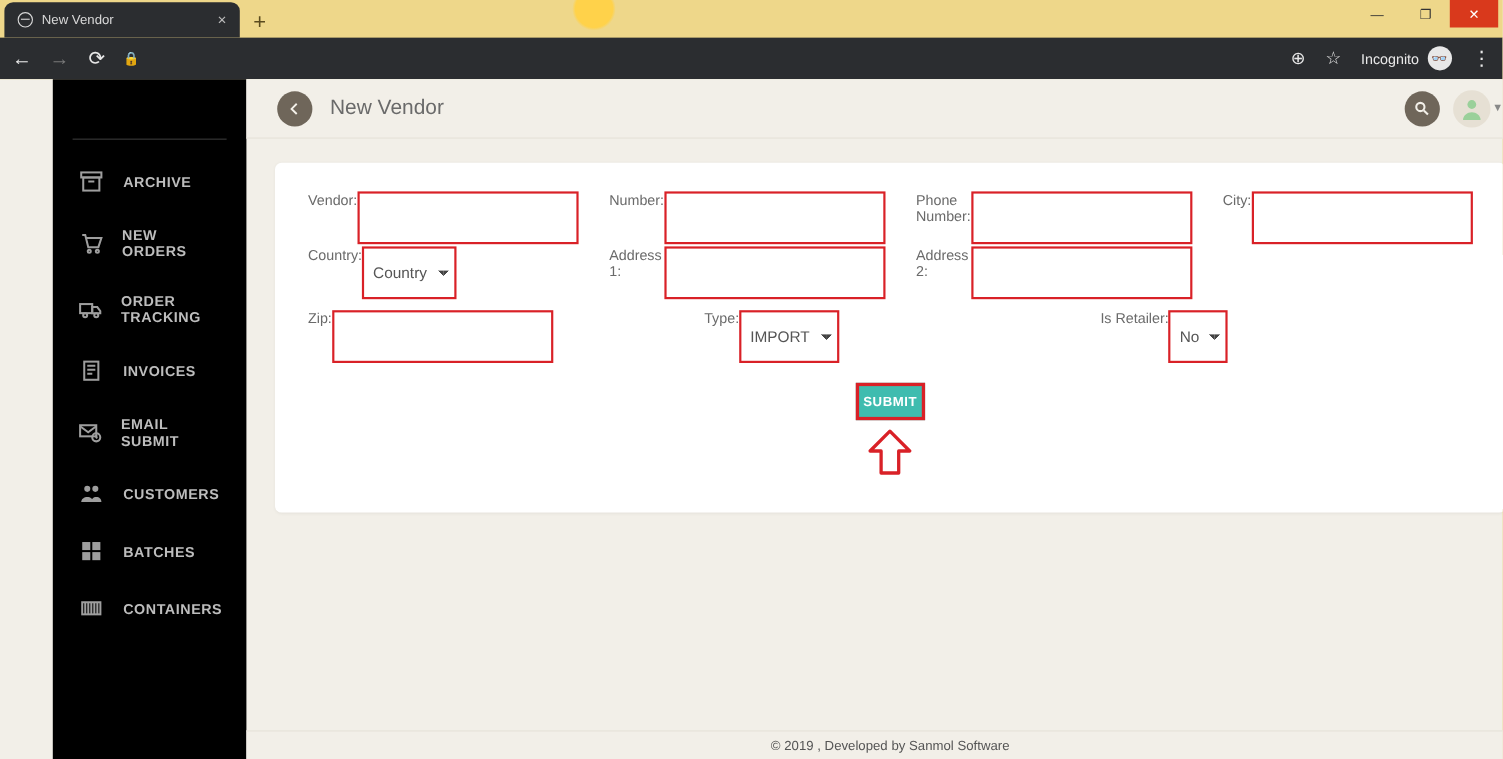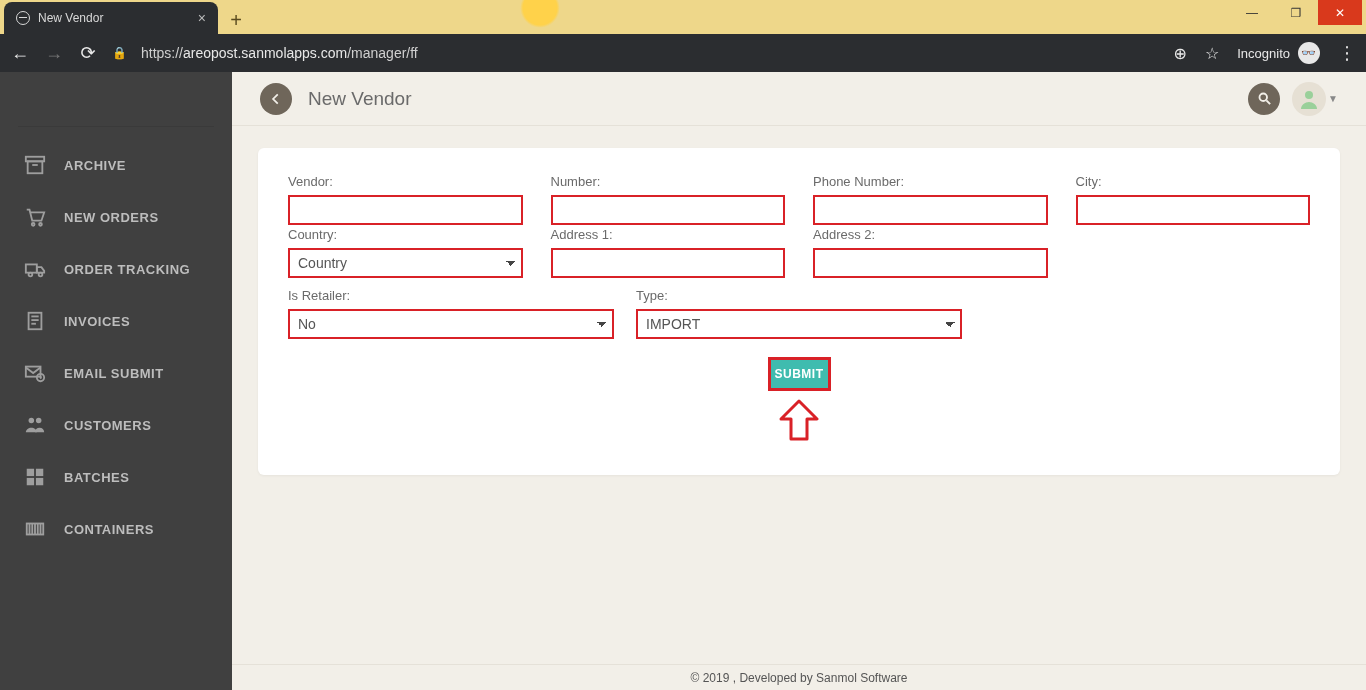--- a/index.html
+++ b/index.html
@@ -25,44 +25,44 @@
   .url { flex:1; color:#cfcfcf; font-size:14px; }
   .url .host { color:#e8e8e8; }
   .urlright { margin-left:auto; display:flex; align-items:center; gap:18px; color:#e8e8e8; font-size:13px; }
   .urlright .ico { font-size:16px; cursor:pointer; }
   .incog { display:flex; align-items:center; gap:8px; }
   .incog-ico { width:22px; height:22px; border-radius:50%; background:#e8e8e8; display:flex; align-items:center; justify-content:center; color:#2b2d30; font-size:12px; }
   .kebab { font-size:18px; cursor:pointer; }
 
   
   .app { display:flex; height:618px; background:#f2efe8; }
-  .sidebar { width:232px; background:#404040; color:#bdbdbd; padding:14px 0 0; }
+  .sidebar { width:232px; background:#000000; color:#bdbdbd; padding:14px 0 0;margin-left:48px; }
   .sidebar hr { border:none; border-top:1px solid #3a3a3a; margin:40px 18px 12px; }
   .menu { display:flex; flex-direction:column; }
   .mi { display:flex; align-items:center; gap:16px; padding:15px 22px; font-size:13px; font-weight:700; letter-spacing:0.5px; cursor:pointer; color:#bdbdbd; }
   .mi .ic { width:26px; height:22px; color:#9e9e9e; display:flex; align-items:center; justify-content:center; }
   .mi .ic svg { width:24px; height:22px; }
 
   .main { flex:1; display:flex; flex-direction:column; }
   .topbar { height:54px; background:#f2efe8; display:flex; align-items:center; padding:0 28px; gap:16px; border-bottom:1px solid #e5e1d8; }
   .backcircle { width:32px; height:32px; border-radius:50%; background:#6f665a; display:flex; align-items:center; justify-content:center; color:#f2efe8; cursor:pointer; }
   .pagetitle { font-size:19px; color:#6a6a6a; font-weight:400; }
   .topright { margin-left:auto; display:flex; align-items:center; gap:12px; }
   .searchcircle { width:32px; height:32px; border-radius:50%; background:#6f665a; display:flex; align-items:center; justify-content:center; color:#f2efe8; cursor:pointer; }
   .avatar { width:34px; height:34px; border-radius:50%; background:#e6e0d4; display:flex; align-items:center; justify-content:center; cursor:pointer; position:relative; }
   .avatar svg { width:24px; height:24px; }
   .avatar-caret { font-size:10px; color:#888; margin-left:2px; }
 
   .content { padding:22px 26px 8px; flex:1; overflow:auto; }
   .card { background:#fff; border-radius:6px; padding:26px 30px 34px; box-shadow:0 1px 3px rgba(0,0,0,0.05); }
   .row4 { display:grid; grid-template-columns:repeat(4,1fr); column-gap:28px; row-gap:2px; margin-bottom:10px; }
   .row3 { display:grid; grid-template-columns:repeat(3,1fr); column-gap:22px; }
-  .fg { display:flex; flex-direction:column; }
+  .fg { display:flex; flex-direction:row; }
   .fg label { font-size:13px; color:#6a6a6a; margin-bottom:6px; }
-  .fg input, .fg select { height:30px; border:2px solid #d92127; background:#fff; font-size:14px; color:#555; padding:0 8px; outline:none; font-family:inherit; }
+  .fg input, .fg select { height:48px; border:2px solid #d92127; background:#fff; font-size:14px; color:#555; padding:0 8px; outline:none; font-family:inherit; }
   .fg select { appearance:none; -webkit-appearance:none; background-image:linear-gradient(45deg,transparent 50%,#444 50%),linear-gradient(-45deg,transparent 50%,#444 50%); background-position:right 10px center,right 5px center; background-size:5px 5px; background-repeat:no-repeat; padding-right:24px; }
 
   .submit-wrap { display:flex; flex-direction:column; align-items:center; margin-top:18px; }
   .submit { background:#3fbcaf; color:#fff; font-weight:700; font-size:12px; letter-spacing:0.5px; border:3px solid #d92127; padding:7px 4px; cursor:pointer; }
   .arrow-up { margin-top:8px; }
   .arrow-up svg { display:block; }
 
   .footer { height:26px; background:#f2efe8; border-top:1px solid #e5e1d8; display:flex; align-items:center; justify-content:center; font-size:12px; color:#555; }
 </style>
 </head>
@@ -81,23 +81,20 @@
     <div>❐</div>
     <div class="wclose">✕</div>
   </div>
 </div>
 
 <div class="urlbar">
   <span class="navbtn">←</span>
   <span class="navbtn dim">→</span>
   <span class="navbtn">⟳</span>
   <span class="secure">🔒</span>
-  <span class="url">
-    <span>https://</span><span class="host">areopost.sanmolapps.com</span><span>/manager/ff</span>
-  </span>
   <div class="urlright">
     <span class="ico">⊕</span>
     <span class="ico">☆</span>
     <div class="incog">
       <span>Incognito</span>
       <span class="incog-ico">👓</span>
     </div>
     <span class="kebab">⋮</span>
   </div>
 </div>
@@ -254,26 +251,30 @@
             <input type="text" value="" style="">
           </div>
           <div class="fg">
             <label>Address 2:</label>
             <input type="text" value="" style="">
           </div>
         </div>
 
         <div class="row3">
           <div class="fg">
+            <label>Zip:</label>
+            <input type="text" value="" style="">
+          </div>
+          <div class="fg">
+            <label>Type:</label>
+            <select><option>IMPORT</option></select>
+          </div>
+          <div class="fg">
             <label>Is Retailer:</label>
             <select><option>No</option></select>
-          </div>
-          <div class="fg">
-            <label>Type:</label>
-            <select><option>IMPORT</option></select>
           </div>
         </div>
 
         <div class="submit-wrap">
           <button class="submit">SUBMIT</button>
           <div class="arrow-up">
             <svg width="48" height="42" viewBox="0 0 48 42">
                 <path d="M24 2 L42 20 L32 20 L32 40 L16 40 L16 20 L6 20 Z" fill="none" stroke="#d92127" stroke-width="3" stroke-linejoin="round"></path>
               </svg>
           </div>

